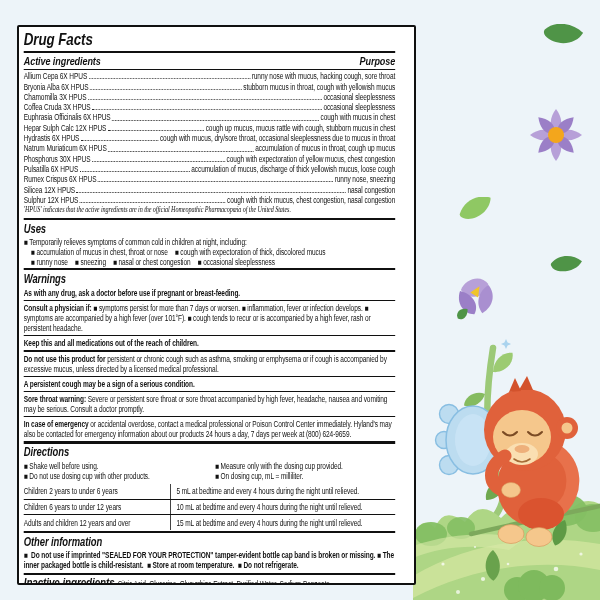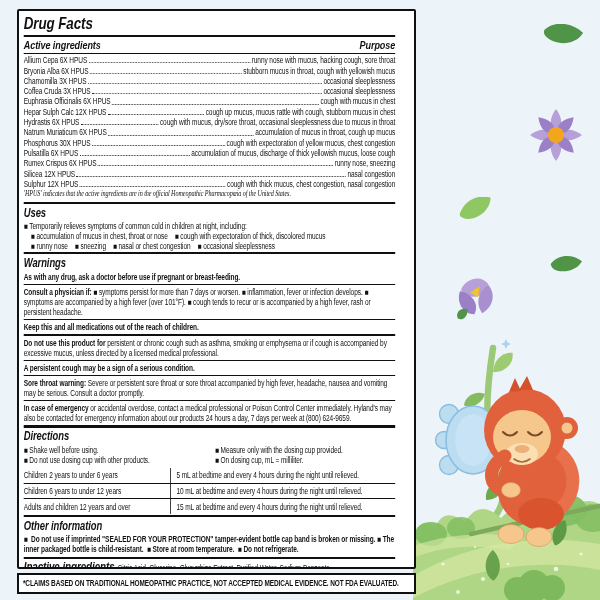--- a/index.html
+++ b/index.html
@@ -3,21 +3,21 @@
 <meta charset="utf-8">
 <style>
   html,body{margin:0;padding:0;background:#dfe8ef;}
   .stage{
     position:relative;width:600px;height:600px;overflow:hidden;
     background:var(--page-bg,#edf4f9);
     font-family:"Liberation Sans",sans-serif;color:#111;
   }
   
   .label-box{
-    position:absolute;left:17px;top:9px;width:399px;height:560px;
+    position:absolute;left:17px;top:25px;width:399px;height:560px;
     background:var(--label-bg,#fff);border:2.6px solid #101010;border-radius:2px;
     box-sizing:border-box;overflow:hidden;z-index:5;
   }
   .content{
     width:484px;transform:scaleX(0.787);transform-origin:0 0;
     padding:1px 6px 0 6px;box-sizing:border-box;letter-spacing:-0.1px;
   }
   .h1{font:italic bold 17px/19px "Liberation Sans",sans-serif;padding:2px 0 1px;}
   .rule-thick{height:2.2px;background:#101010;margin:1px 0;}
   .rule-thin{height:1.1px;background:#101010;margin:1px 0;}
@@ -307,17 +307,14 @@
       </div>
       <div class="rule-thick"></div>
 
       <div class="inline-sec">
         <span class="inline-h">Inactive ingredients</span><span>Citric Acid, Glycerine, Glycyrrhiza Extract, Purified Water, Sodium Benzoate.</span>
       </div>
 
     </div>
   </div>
 
-  <div class="claims-box">
-    <div class="claims-inner">*CLAIMS BASED ON TRADITIONAL HOMEOPATHIC PRACTICE, NOT ACCEPTED MEDICAL EVIDENCE. NOT FDA EVALUATED.</div>
-  </div>
 
 </div>
 
 </body></html>

